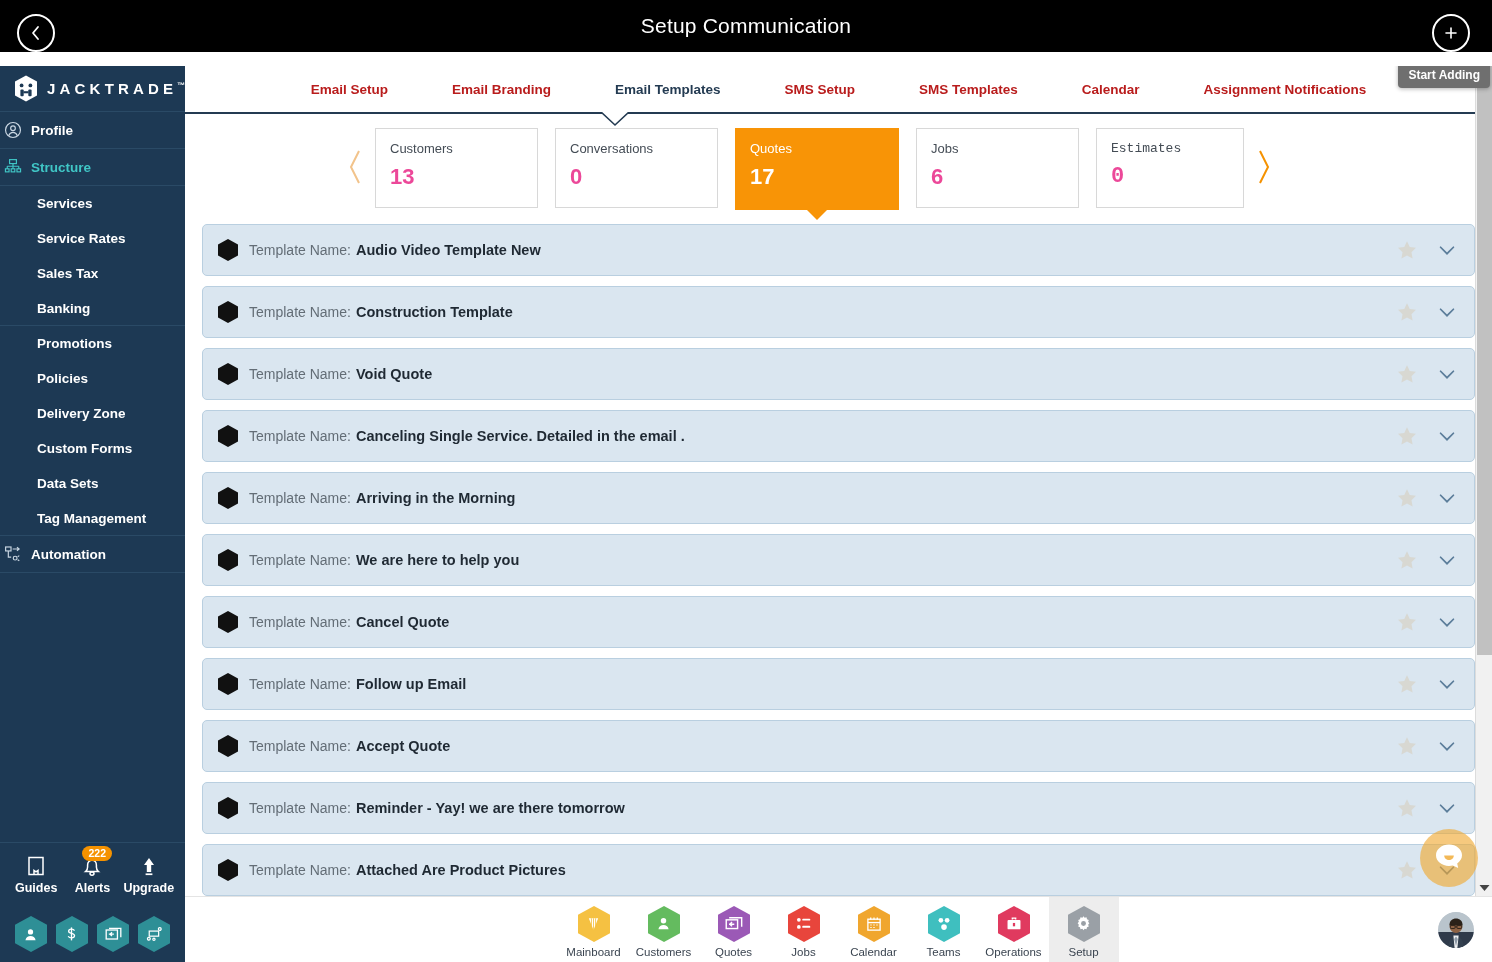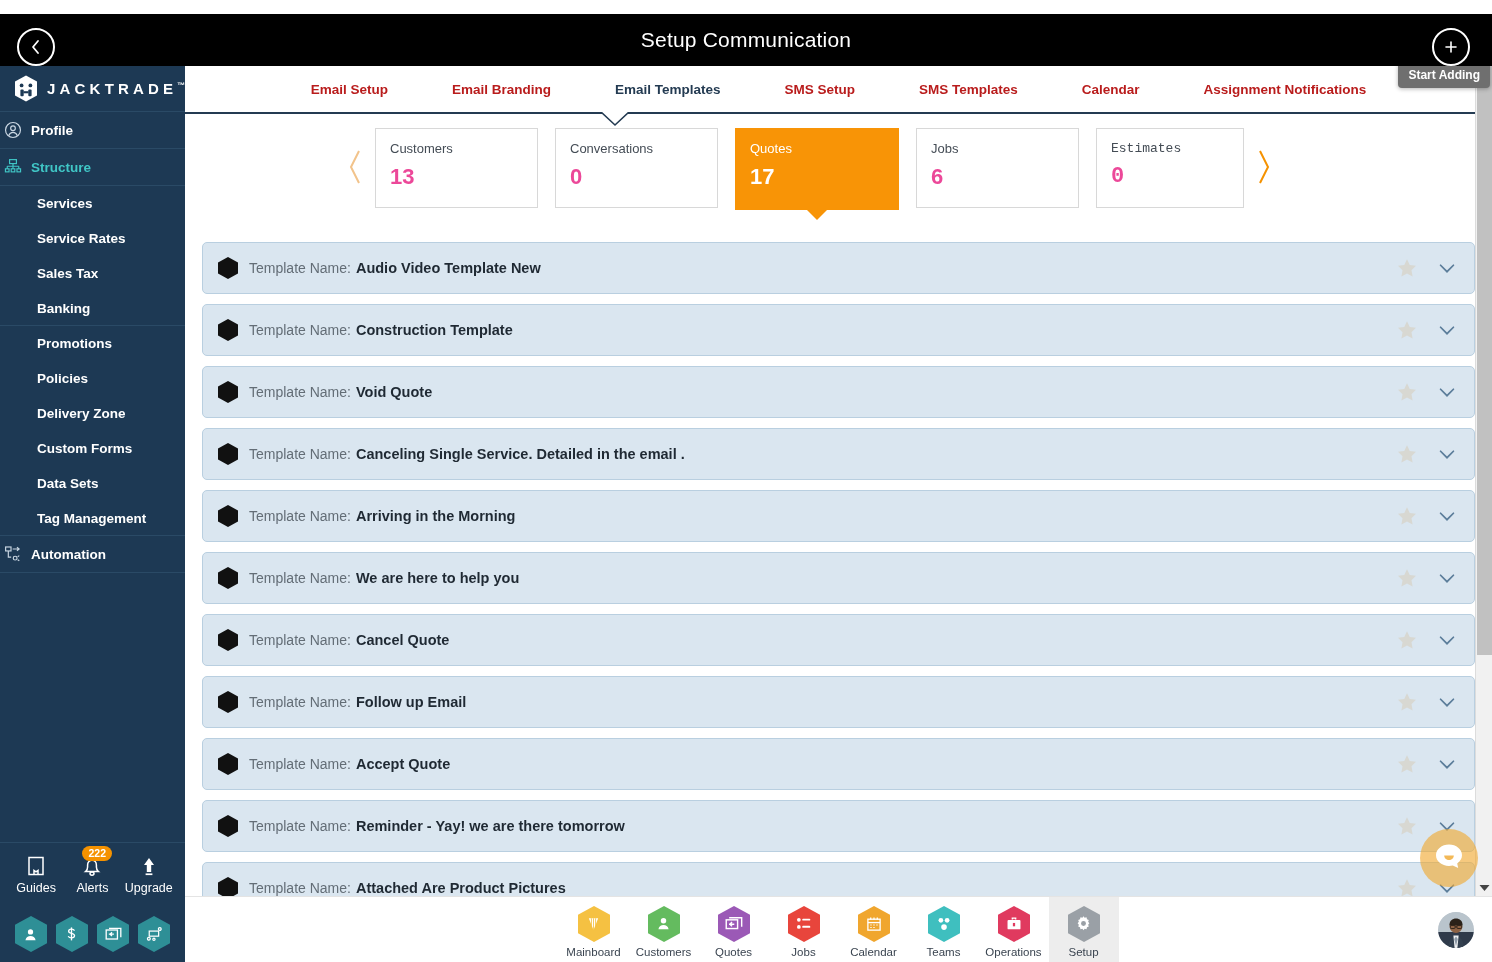--- a/index.html
+++ b/index.html
@@ -8,21 +8,21 @@
     font-family: "Liberation Sans", sans-serif;
     background: #ffffff;
     overflow: hidden;
   }
   #app { position: relative; width: 1492px; height: 962px; }
 
   
   .titlebar {
     position: absolute; left: 0; top: 0; width: 1492px; height: 52px;
     background: #000000;
-    display: flex; align-items: center; justify-content: center; margin-top: 14px;
+    display: flex; align-items: center; justify-content: center;
   }
   .titlebar-title {
     color: #ffffff; font-size: 21px; letter-spacing: .2px;
   }
   .circ-btn {
     position: absolute; top: 14px; width: 38px; height: 38px;
     border: 2px solid #ffffff; border-radius: 50%;
     display: flex; align-items: center; justify-content: center;
     color: #ffffff; cursor: pointer;
   }
@@ -73,21 +73,21 @@
   
   .side-footer {
     border-top: 1px solid #2a4a66;
     height: 64px; display: flex; align-items: center; justify-content: space-around;
     padding: 0 8px;
   }
   .sf-item {
     display: flex; flex-direction: column; align-items: center; gap: 2px;
     cursor: pointer; position: relative; width: 52px;
   }
-  .sf-item .sf-label { color: #ffffff; font-size: 12.5px; font-weight: 400; }
+  .sf-item .sf-label { color: #ffffff; font-size: 12.5px; font-weight: 700; }
   .sf-ico { width: 22px; height: 24px; color: #ffffff; }
   .badge {
     position: absolute; top: -9px; left: 16px;
     background: #f59200; color: #ffffff;
     font-size: 10.5px; font-weight: 700;
     border-radius: 9px; padding: 1px 6px 2px; line-height: 1.2;
   }
   .side-hexrow {
     height: 56px; display: flex; align-items: center; justify-content: space-around;
     padding: 0 10px;
@@ -157,21 +157,21 @@
   .card.sel::after {
     content: ""; position: absolute; left: 50%; bottom: -11px;
     transform: translateX(-50%);
     border-left: 11px solid transparent; border-right: 11px solid transparent;
     border-top: 11px solid #f89406;
   }
   .card.clip { overflow: hidden; font-family: Liberation Mono, monospace; }
 
   
   .rowlist {
-    position: absolute; left: 0; top: 176px; width: 1307px; height: 672px;
+    position: absolute; left: 0; top: 158px; width: 1307px; height: 672px;
     overflow: hidden; padding: 0 17px 0 17px;
   }
   .trow {
     height: 52px; margin-bottom: 10px;
     background: #dae6f0; border: 1px solid #b9cfe0; border-radius: 5px;
     display: flex; align-items: center; padding: 0 0 0 14px;
     position: relative;
   }
   .hexbullet { width: 22px; height: 24px; flex: none; }
   .trow-label {

